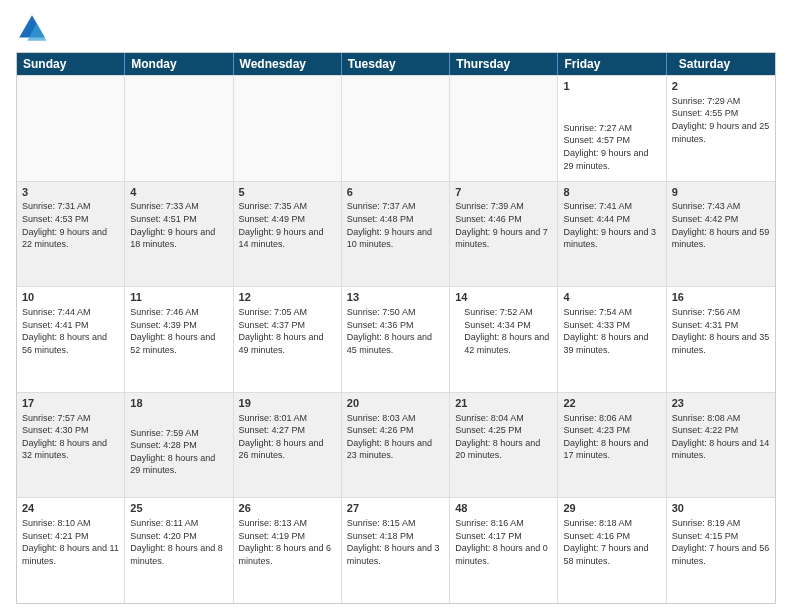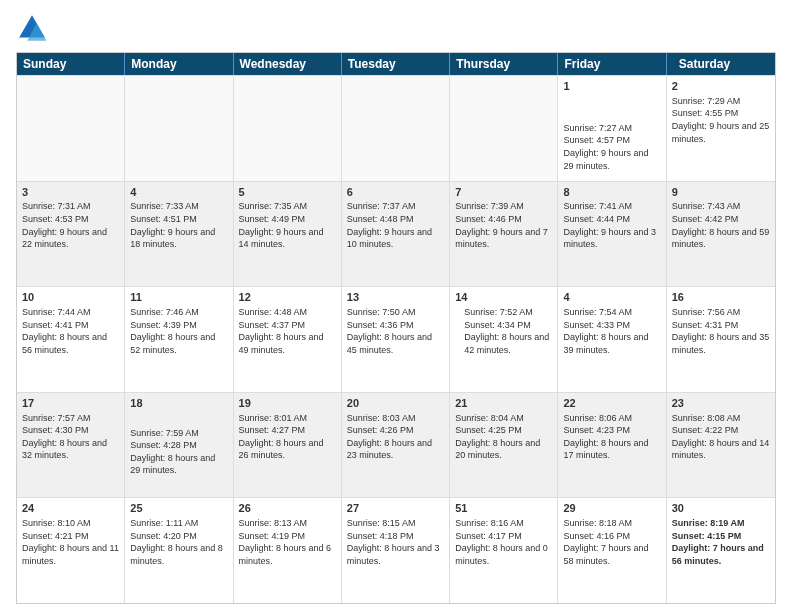--- a/index.html
+++ b/index.html
@@ -209,21 +209,21 @@
 Daylight: 8 hours and 56 minutes.</div>
           </div>
           <div class="cal-cell">
             <span class="day-num">11</span>
             <div class="cell-info" style="white-space: pre-line;">Sunrise: 7:46 AM
 Sunset: 4:39 PM
 Daylight: 8 hours and 52 minutes.</div>
           </div>
           <div class="cal-cell">
             <span class="day-num">12</span>
-            <div class="cell-info" style="white-space: pre-line;">Sunrise: 4:48 AM
+            <div class="cell-info" style="white-space: pre-line;">Sunrise: 7:05 AM
 Sunset: 4:37 PM
 Daylight: 8 hours and 49 minutes.</div>
           </div>
           <div class="cal-cell">
             <span class="day-num">13</span>
             <div class="cell-info" style="white-space: pre-line;">Sunrise: 7:50 AM
 Sunset: 4:36 PM
 Daylight: 8 hours and 45 minutes.</div>
           </div>
           <div class="cal-cell">
@@ -291,50 +291,50 @@
         </div>
         <div class="cal-row">
           <div class="cal-cell">
             <span class="day-num">24</span>
             <div class="cell-info" style="white-space: pre-line;">Sunrise: 8:10 AM
 Sunset: 4:21 PM
 Daylight: 8 hours and 11 minutes.</div>
           </div>
           <div class="cal-cell">
             <span class="day-num">25</span>
-            <div class="cell-info" style="white-space: pre-line;">Sunrise: 1:11 AM
+            <div class="cell-info" style="white-space: pre-line;">Sunrise: 8:11 AM
 Sunset: 4:20 PM
 Daylight: 8 hours and 8 minutes.</div>
           </div>
           <div class="cal-cell">
             <span class="day-num">26</span>
             <div class="cell-info" style="white-space: pre-line;">Sunrise: 8:13 AM
 Sunset: 4:19 PM
 Daylight: 8 hours and 6 minutes.</div>
           </div>
           <div class="cal-cell">
             <span class="day-num">27</span>
             <div class="cell-info" style="white-space: pre-line;">Sunrise: 8:15 AM
 Sunset: 4:18 PM
 Daylight: 8 hours and 3 minutes.</div>
           </div>
           <div class="cal-cell">
-            <span class="day-num">51</span>
+            <span class="day-num">48</span>
             <div class="cell-info" style="white-space: pre-line;">Sunrise: 8:16 AM
 Sunset: 4:17 PM
 Daylight: 8 hours and 0 minutes.</div>
           </div>
           <div class="cal-cell">
             <span class="day-num">29</span>
             <div class="cell-info" style="white-space: pre-line;">Sunrise: 8:18 AM
 Sunset: 4:16 PM
 Daylight: 7 hours and 58 minutes.</div>
           </div>
           <div class="cal-cell">
             <span class="day-num">30</span>
-            <div class="cell-info" style="white-space: pre-line; font-weight: bold;">Sunrise: 8:19 AM
+            <div class="cell-info" style="white-space: pre-line;">Sunrise: 8:19 AM
 Sunset: 4:15 PM
 Daylight: 7 hours and 56 minutes.</div>
           </div>
         </div>
       </div>
   </div>
 </div>
 
 </body></html>

